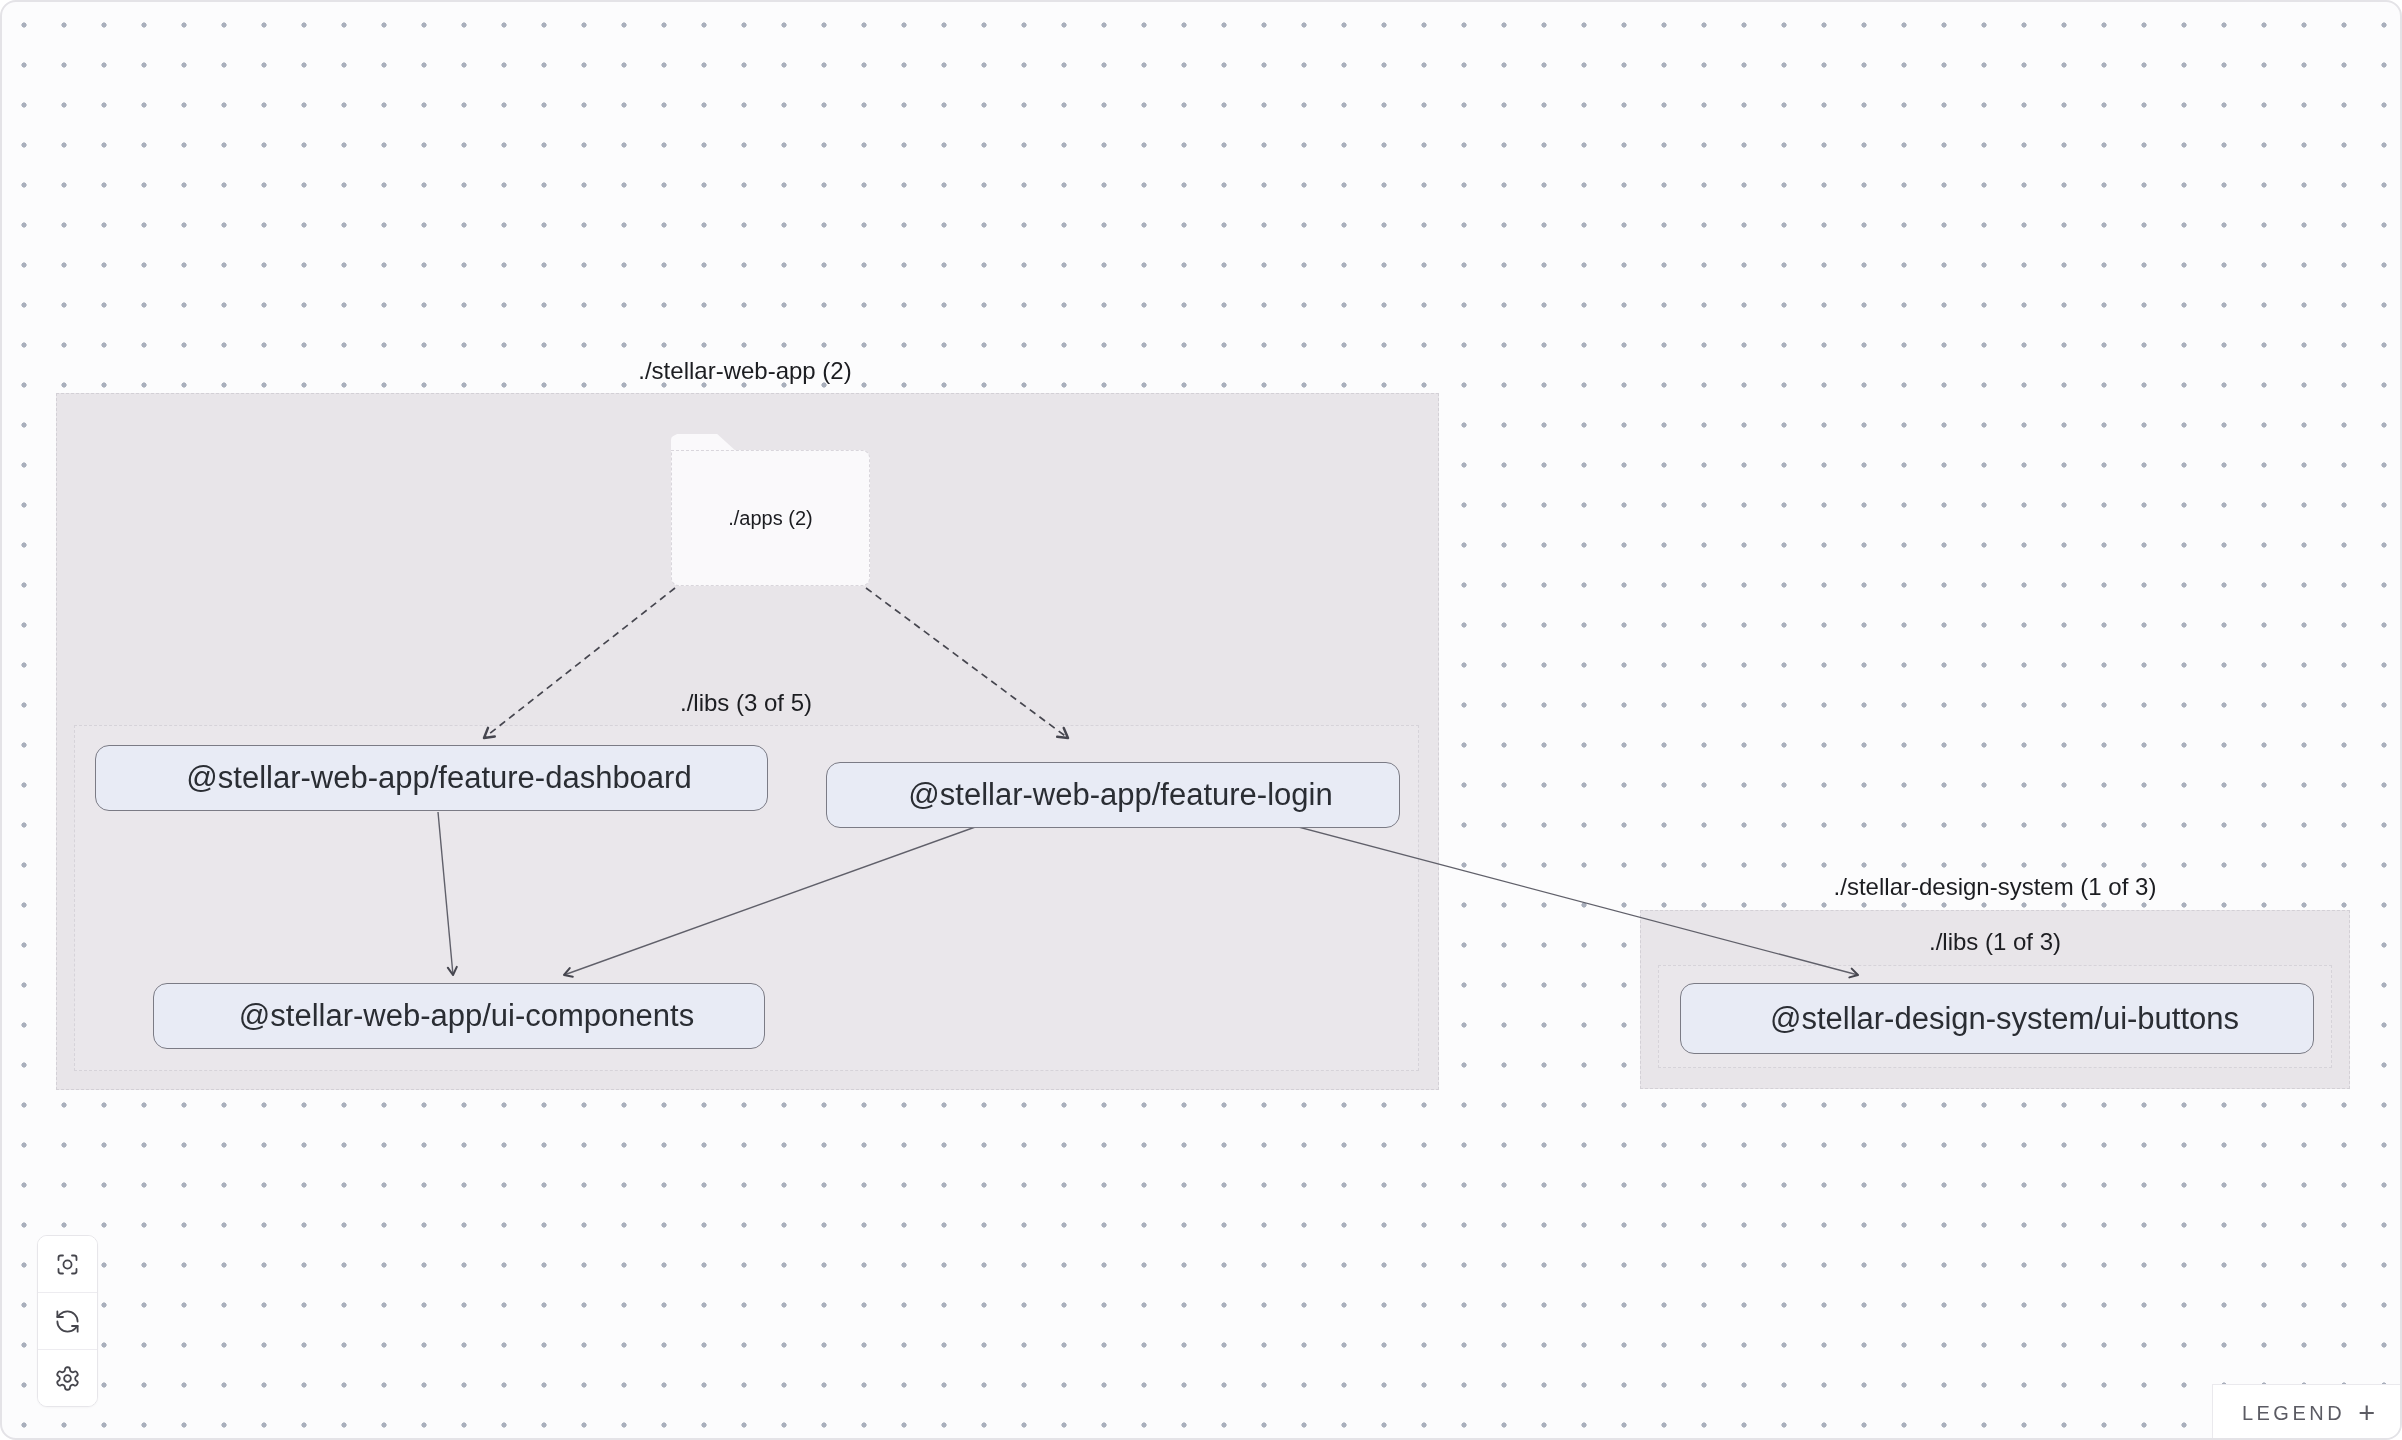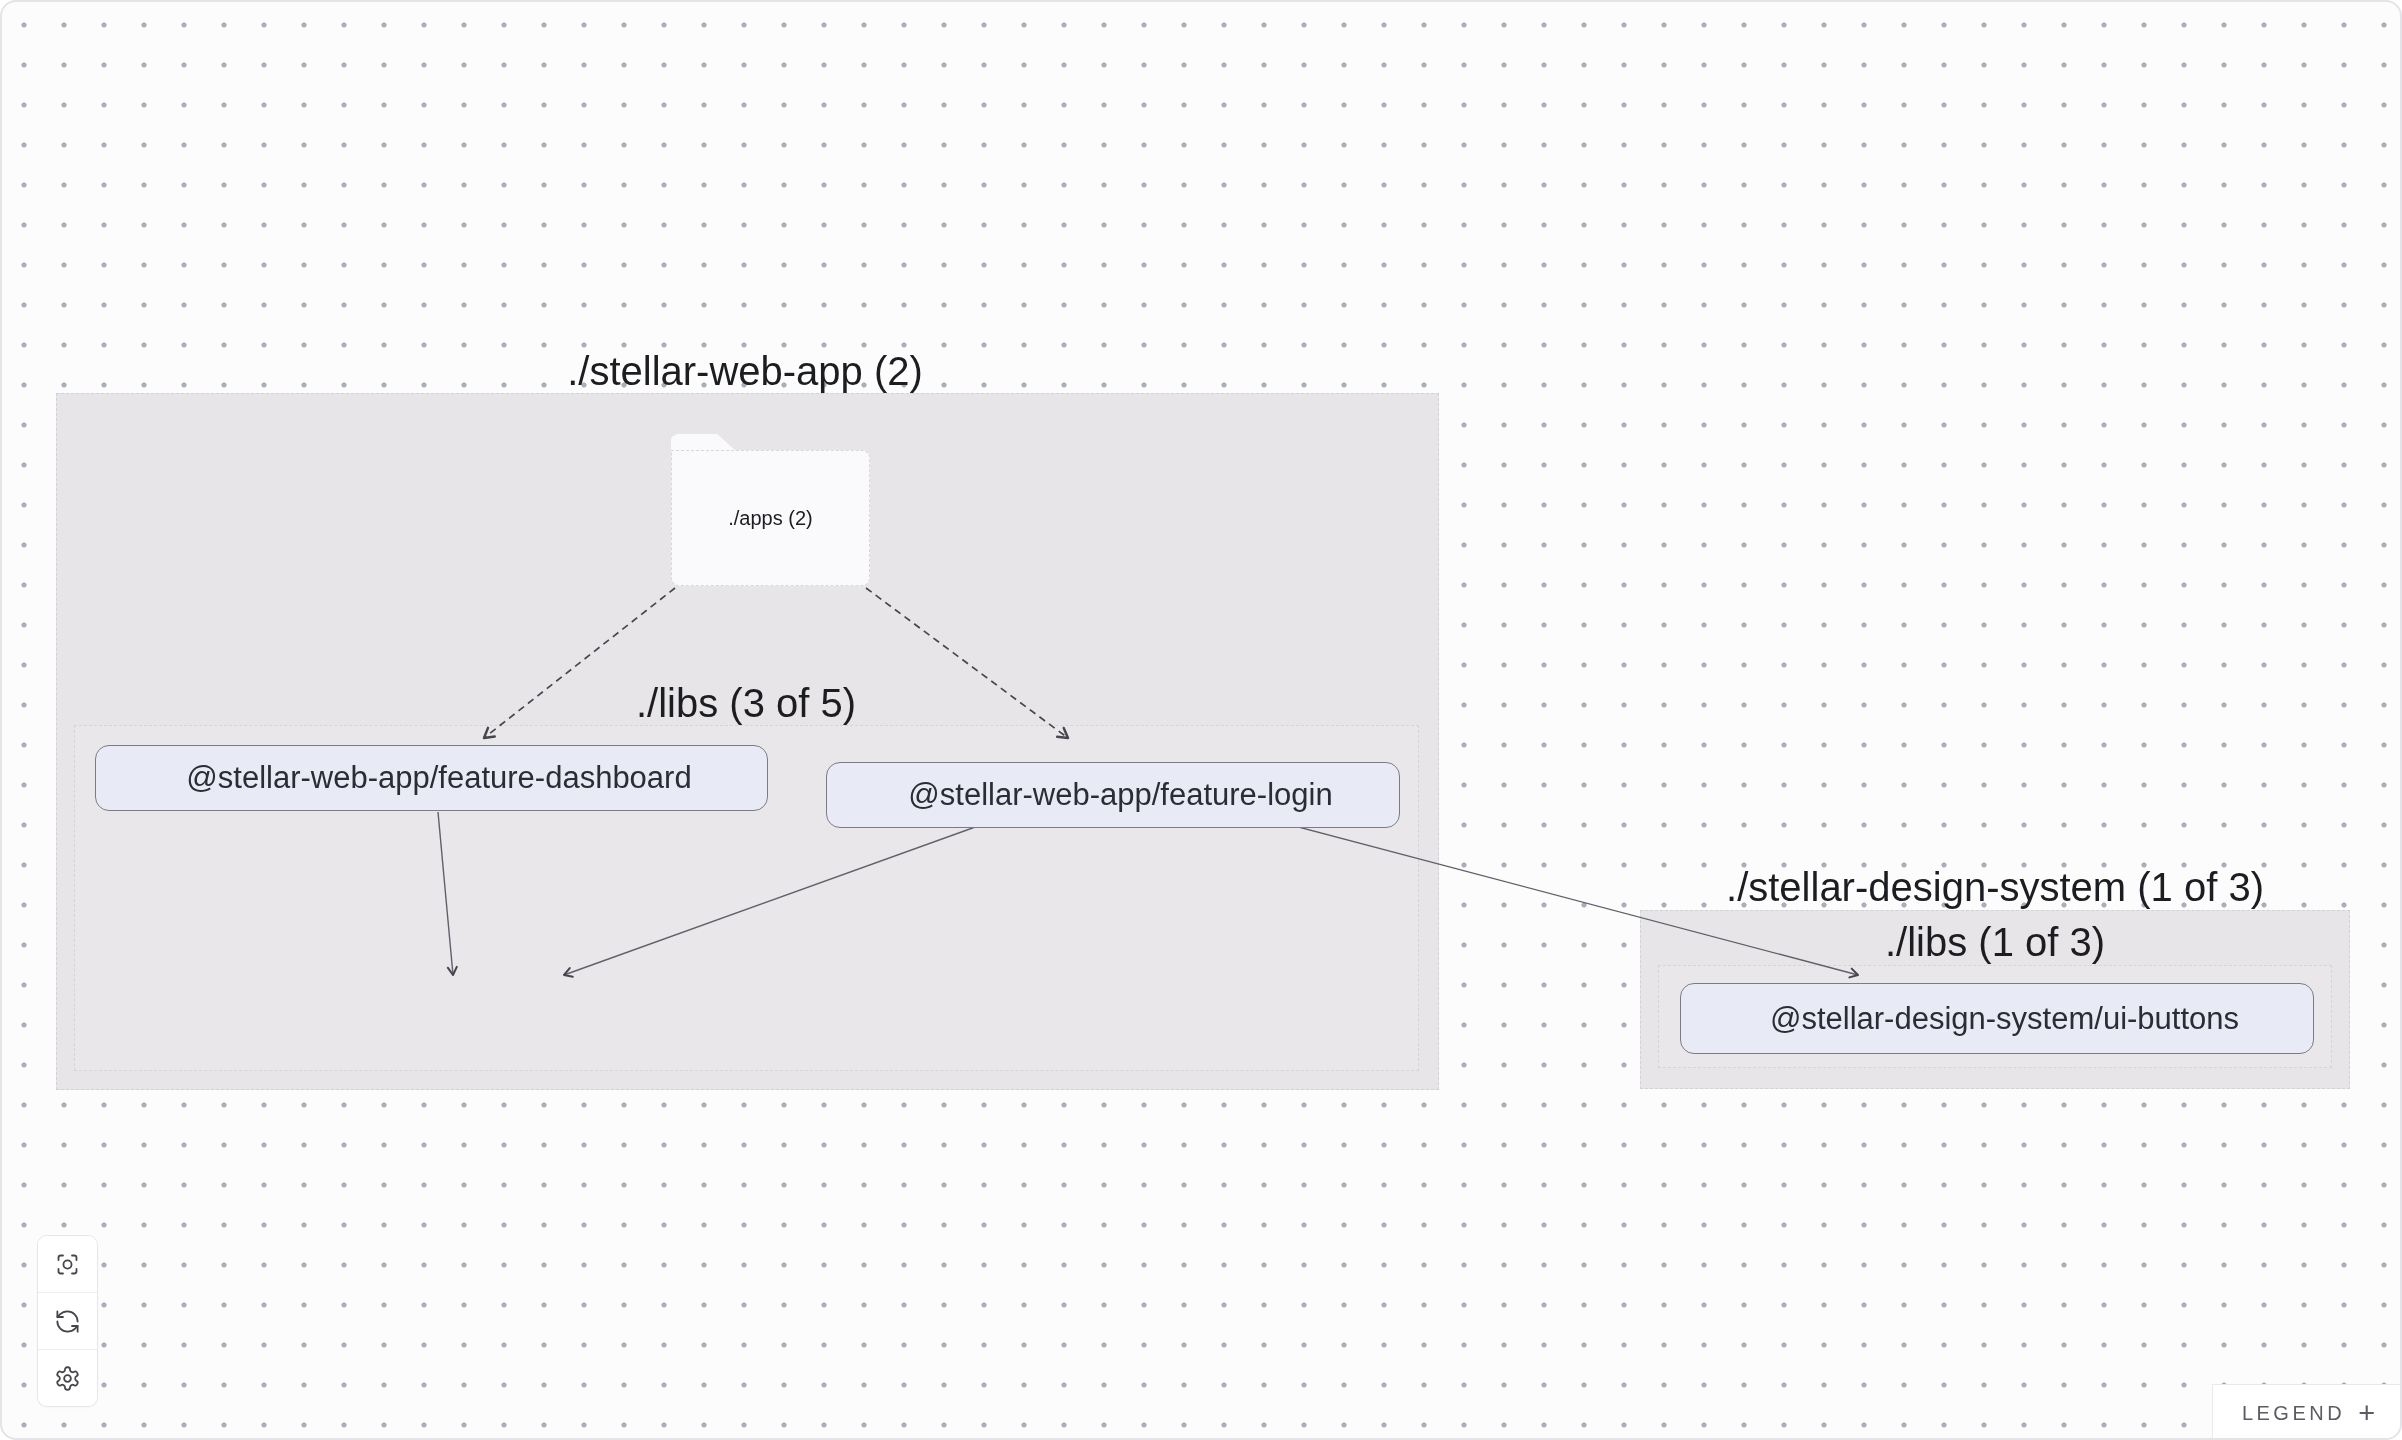--- a/index.html
+++ b/index.html
@@ -41,21 +41,21 @@
     border: 1.5px dashed var(--group-border);
   }
   .subgroup {
     position: absolute;
     background: var(--subgroup-fill);
     border: 1.5px dashed #d6d3d9;
   }
   .group-title {
     position: absolute;
     text-align: center;
-    font-size: 40px;
+    font-size: 24px;
     font-weight: 500;
     color: var(--title-text);
     line-height: 38px;
     white-space: nowrap;
   }
 
   .g-webapp   { left: 54px;   top: 391px;  width: 1383px; height: 697px; }
   .t-webapp   { left: 343px;  top: 350px;  width: 800px; }
   .sg-webapp-libs { left: 72px; top: 723px; width: 1345px; height: 346px; }
   .t-webapp-libs  { left: 444px; top: 682px; width: 600px; }
@@ -196,20 +196,21 @@
     <path class="edge-solid" d="M1240 810 L1856 973" marker-end="url(#arrow)"></path>
   </svg>
 
   <div>
     <div class="folder-tab"></div>
     <div class="folder-body">./apps (2)</div>
   </div>
 
   <div class="node n-feature-dashboard">@stellar-web-app/feature-dashboard</div>
   <div class="node n-feature-login">@stellar-web-app/feature-login</div>
+  <div class="node n-ui-components">@stellar-web-app/ui-components</div>
   <div class="node n-ui-buttons">@stellar-design-system/ui-buttons</div>
 
   <div class="toolbar">
     <button>
       <svg width="27" height="27" viewBox="0 0 24 24">
         <circle cx="12" cy="12" r="3.6"></circle>
         <path d="M4 8V6a2 2 0 0 1 2-2h2"></path>
         <path d="M16 4h2a2 2 0 0 1 2 2v2"></path>
         <path d="M20 16v2a2 2 0 0 1-2 2h-2"></path>
         <path d="M8 20H6a2 2 0 0 1-2-2v-2"></path>

